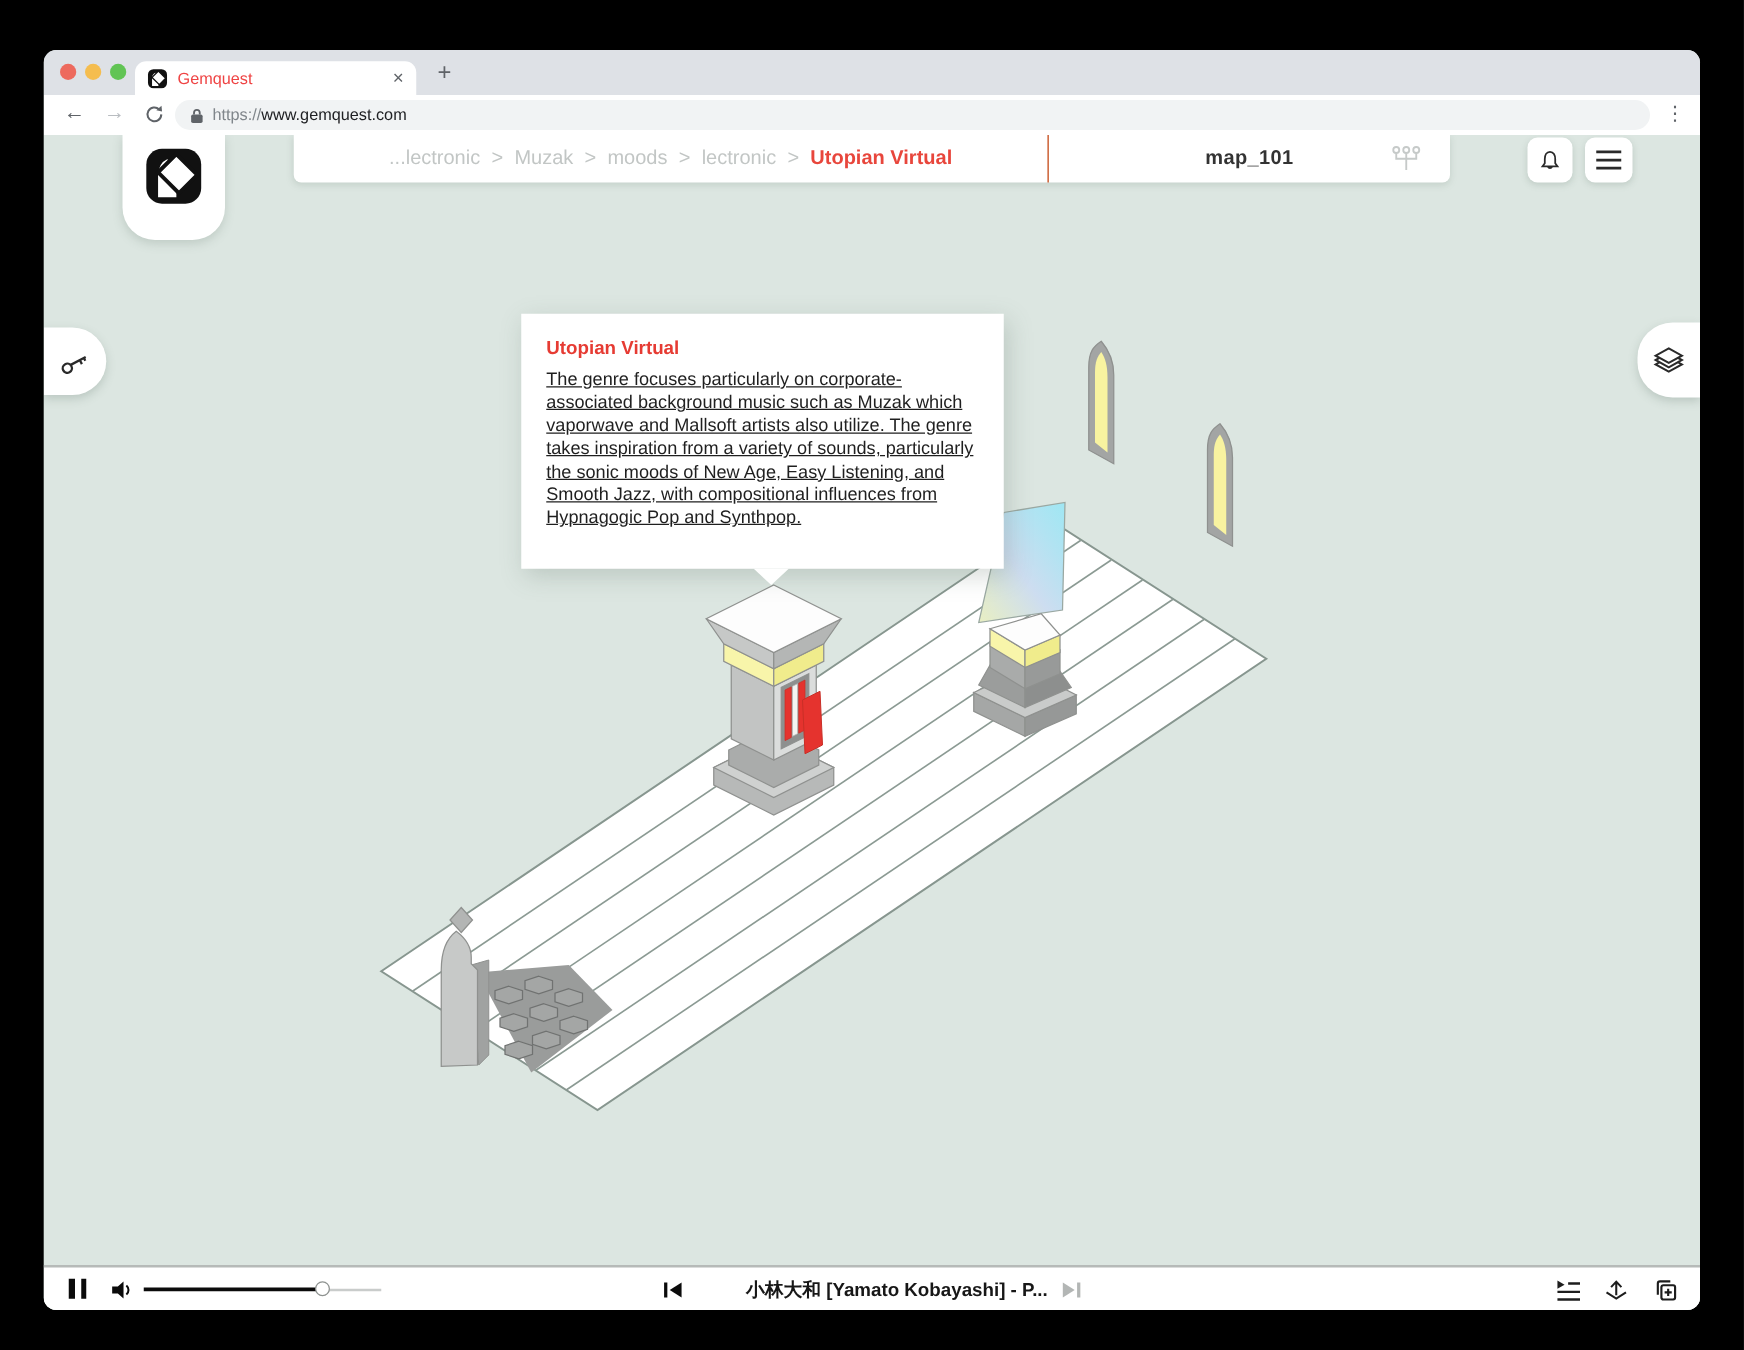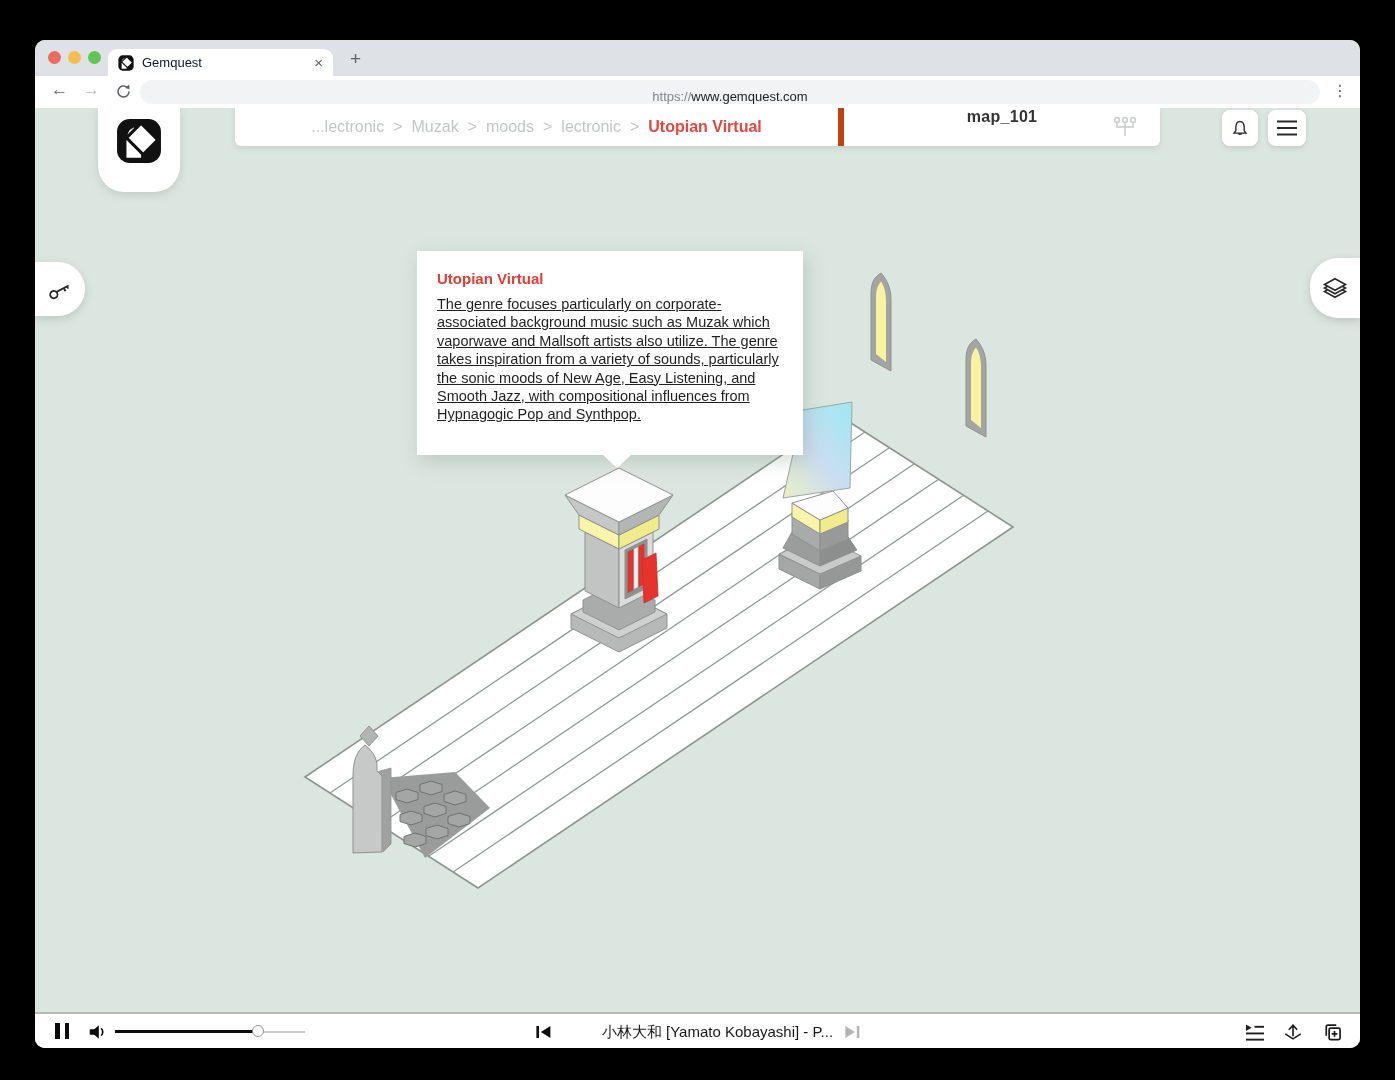--- a/index.html
+++ b/index.html
@@ -12,47 +12,47 @@
 
   
   .tabstrip { position:relative; height:36px; background:#dee1e6; }
   .traffic { position:absolute; top:11px; width:13px; height:13px; border-radius:50%; }
   .t-red   { left:13px; background:#ed6a5e; }
   .t-yellow{ left:33px; background:#f5bd4f; }
   .t-green { left:53px; background:#61c454; }
   .tab { position:absolute; left:73px; top:9px; width:225px; height:27px;
          background:#fff; border-radius:9px 9px 0 0; display:flex; align-items:center;
          padding:0 10px; gap:8px; }
-  .tab-title { font-size:13px; color:#0f172a; flex:1; }
+  .tab-title { font-size:13px; color:#ef4444; flex:1; }
   .tab-close { font-size:15px; color:#5f6368; cursor:default; }
   .newtab { position:absolute; left:315px; top:8px; font-size:19px; color:#5f6368; }
 
   .toolbar { position:relative; height:32px; background:#fff; }
   .nav-glyph { position:absolute; top:4px; font-size:17px; color:#5f6368; }
   .back { left:16px; } .fwd { left:48px; color:#b9bdc1; }
   .reload { position:absolute; left:80px; top:7px; }
   .urlbar { position:absolute; left:105px; top:4px; width:1180px; height:24px;
             background:#f1f3f4; border-radius:13px; display:flex; align-items:center;
-            padding:0 12px; gap:7px;flex-direction:column; }
+            padding:0 12px; gap:7px; }
   .url-proto { font-size:13px; color:#80868b; }
   .url-host  { font-size:13px; color:#202124; }
   .kebab { position:absolute; right:12px; top:5px; font-size:16px; color:#5f6368; }
 
   
   .content { position:relative; width:1325px; height:940px; background:#dce6e1; }
   .stage { position:absolute; left:0; top:0; width:1325px; height:904px; overflow:hidden; }
   svg.scene { position:absolute; left:0; top:0; }
 
   .topnav { position:absolute; left:200px; top:0; width:925px; height:38px;
             background:#fff; border-radius:0 0 6px 6px; display:flex;
             box-shadow:0 2px 6px rgba(110,130,120,.22); z-index:5; }
   .crumbs { flex:1; display:flex; align-items:center; justify-content:center; gap:9px;
             font-size:16px; color:#c2c6c5; }
   .crumb-active { color:#e8463c; font-weight:600; }
-  .mapbox { width:322px; border-left:6px solid #c2410c; display:flex; 
+  .mapbox { width:322px; border-left:1px solid #c2410c; display:flex; align-items:center;
             justify-content:center; position:relative; }
   .map-name { font-size:16px; font-weight:700; color:#333; letter-spacing:.3px; }
   .fork { position:absolute; right:22px; top:8px; }
 
   .logo-tab { position:absolute; left:63px; top:0; width:82px; height:84px; background:#fff;
               border-radius:0 0 26px 26px; box-shadow:0 3px 8px rgba(110,130,120,.25);
               display:flex; justify-content:center; align-items:flex-start; padding-top:10px;
               z-index:6; }
 
   .side-tab { position:absolute; background:#fff; z-index:5; display:flex;
@@ -83,21 +83,21 @@
            justify-content:space-between; }
   .pause span { width:4.5px; height:16px; background:#0b0b0b; display:block; }
   .vol-icon { position:absolute; left:52px; top:8px; }
   .slider { position:absolute; left:80px; top:16px; width:190px; height:3px; }
   .slider .fill  { position:absolute; left:0; top:0; height:3px; background:#0b0b0b; }
   .slider .rest  { position:absolute; right:0; top:.5px; height:2px; background:#c9cccb; }
   .slider .thumb { position:absolute; top:-5px; width:12px; height:12px; background:#fff;
                    border:1.5px solid #8e9290; border-radius:50%; }
   .track-box { position:absolute; left:50%; top:0; transform:translateX(-50%);
                height:36px; display:flex; align-items:center; gap:11px; }
-  .track-title { font-size:15px; font-weight:400; color:#171717; white-space:nowrap;margin-left:40px; }
+  .track-title { font-size:15px; font-weight:700; color:#171717; white-space:nowrap;margin-left:40px; }
   .right-icons { position:absolute; right:18px; top:0; height:36px; display:flex;
                  align-items:center; gap:17px; }
 </style>
 </head>
 <body>
 
 <div class="window">
 
   <div class="tabstrip">
     <span class="traffic t-red"></span>

